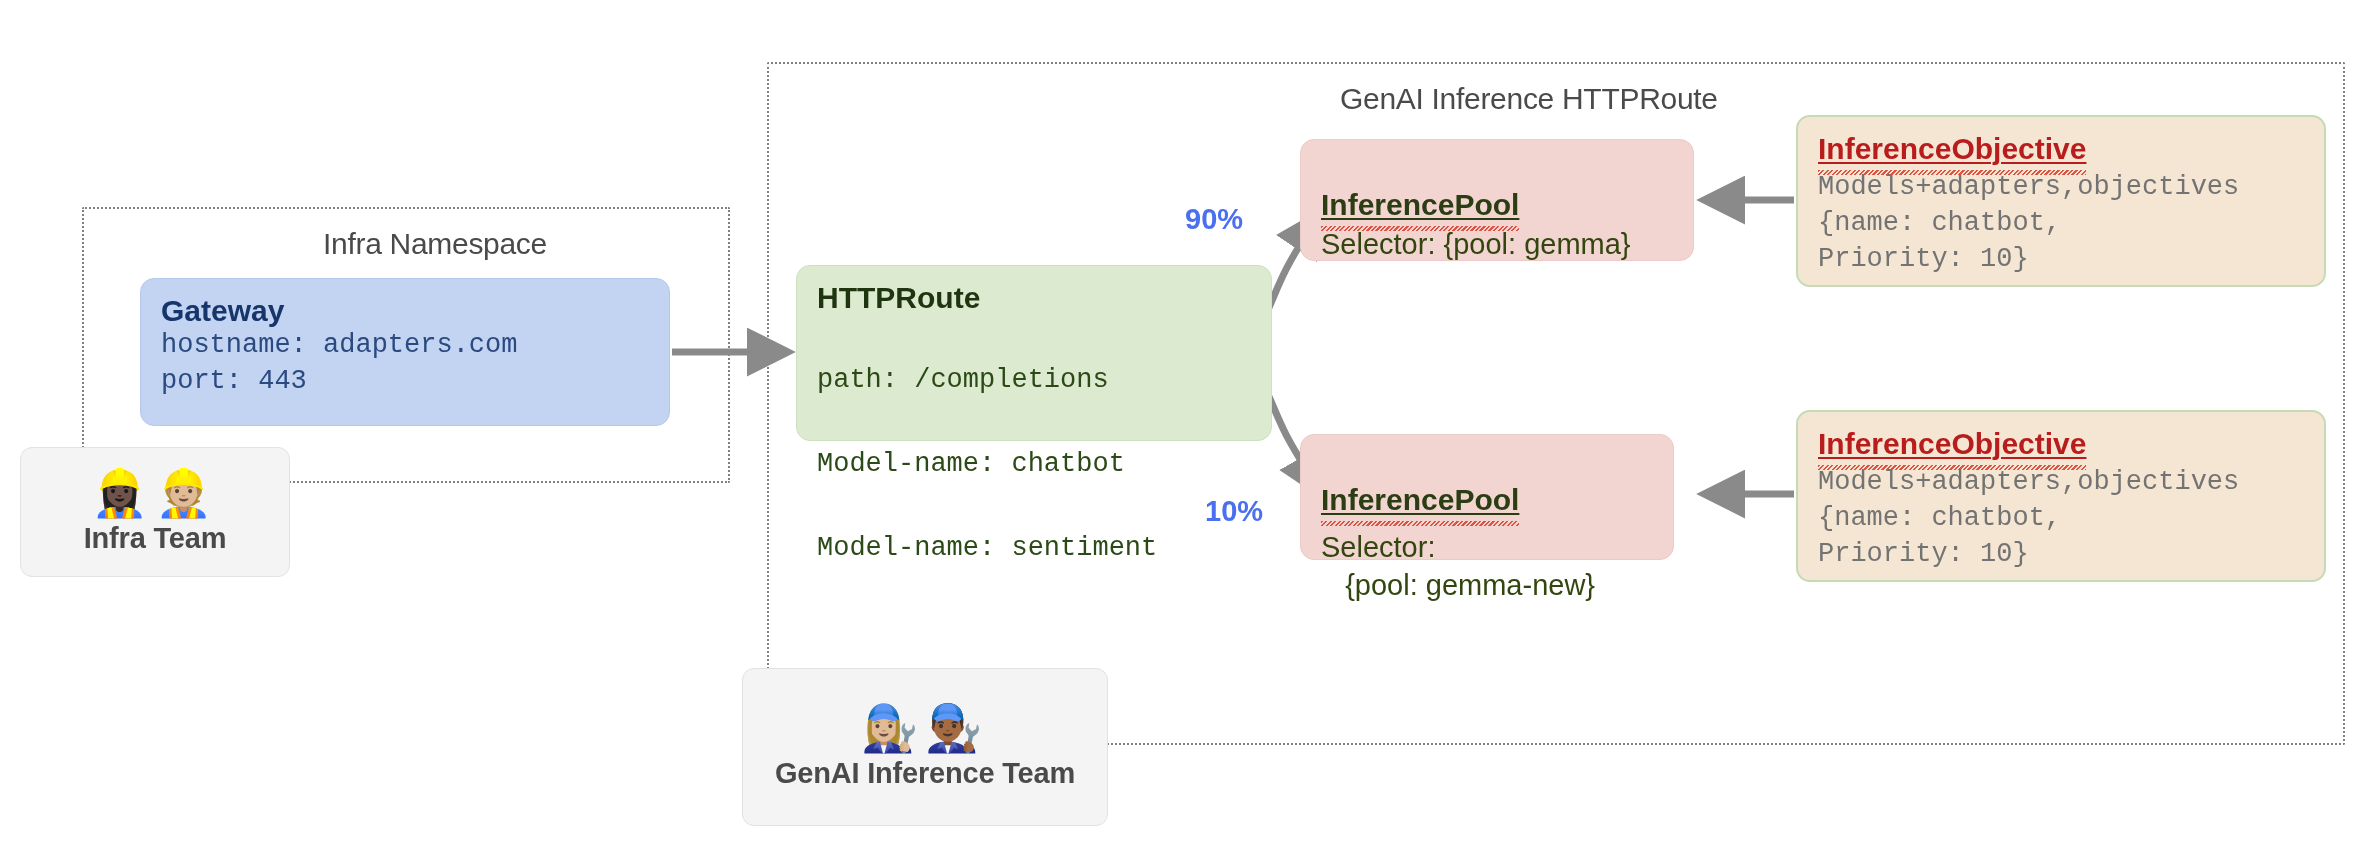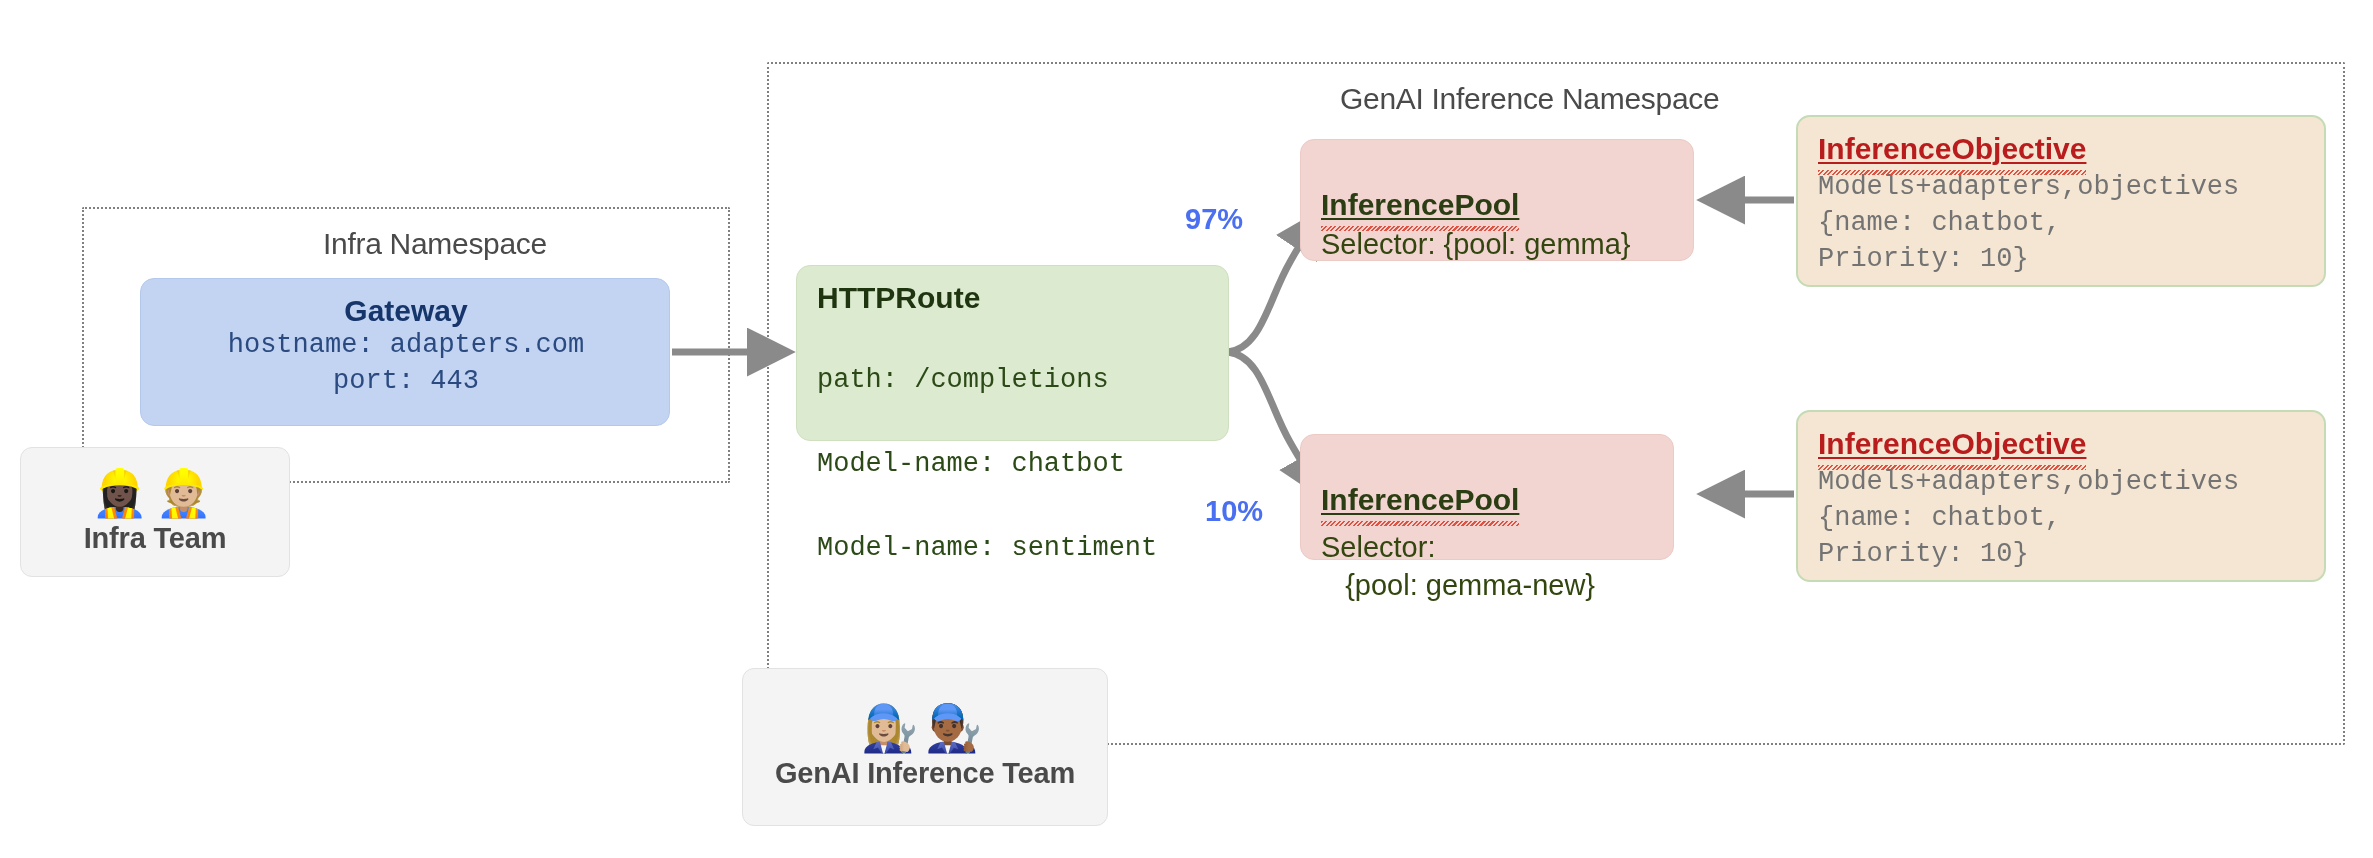--- a/index.html
+++ b/index.html
@@ -57,21 +57,20 @@
     font-family: "Liberation Sans", sans-serif;
     font-size: 29px;
     line-height: 1.28;
     white-space: pre;
   }
 
   
   .card.gateway {
     background: #c3d4f2;
     border: 1px solid #b4c8ec;
-    text-align: center;
   }
   .card.gateway .title { color: #16366b; }
   .card.gateway .body  { color: #2a4a80; }
 
   
   .card.httproute {
     background: #dcead0;
     border: 1px solid #cfe0c0;
   }
   .card.httproute .title { color: #1e3510; }
@@ -165,21 +164,21 @@
 </style>
 </head>
 <body>
 
 <div id="canvas">
 
   <div class="namespace" style="left:82px; top:207px; width:648px; height:276px;"></div>
   <div class="ns-title" style="left:278px; top:227px;margin-left:45px;">Infra Namespace</div>
 
   <div class="namespace" style="left:767px; top:62px; width:1578px; height:683px;"></div>
-  <div class="ns-title" style="left:1340px; top:82px;">GenAI Inference Namespace</div>
+  <div class="ns-title" style="left:1340px; top:82px;">GenAI Inference HTTPRoute</div>
 
   <svg id="arrows" viewBox="0 0 2373 858" xmlns="http://www.w3.org/2000/svg">
     <defs>
       <marker id="ah" markerWidth="7" markerHeight="7" refX="5.6" refY="3.5" orient="auto" markerUnits="strokeWidth">
         <path d="M0,0 L7,3.5 L0,7 z" fill="#8a8a8a"></path>
       </marker>
     </defs>
 
     <line x1="672" y1="352" x2="786" y2="352" stroke="#8a8a8a" stroke-width="7" marker-end="url(#ah)"></line>
 
@@ -191,28 +190,28 @@
 
     <line x1="1794" y1="494" x2="1706" y2="494" stroke="#8a8a8a" stroke-width="7" marker-end="url(#ah)"></line>
   </svg>
 
   <div class="card gateway" style="left:140px; top:278px; width:530px; height:148px;">
     <div class="title">Gateway</div>
     <div class="body">hostname: adapters.com</div>
     <div class="body">port: 443</div>
   </div>
 
-  <div class="card httproute" style="left:796px; top:265px; width:433px; height:176px;">
+  <div class="card httproute" style="left:796px; top:265px; width:476px; height:176px;">
     <div class="title">HTTPRoute</div>
     <div class="body">path: /completions</div>
     <div class="body">Model-name: chatbot</div>
     <div class="body">Model-name: sentiment</div>
   </div>
 
-  <div class="pct" style="left:1185px; top:203px;">97%</div>
+  <div class="pct" style="left:1185px; top:203px;">90%</div>
   <div class="pct" style="left:1205px; top:495px;">10%</div>
 
   <div class="card pool" style="left:1300px; top:139px; width:394px; height:122px;">
     <div class="title">
       <span class="squiggle">InferencePool</span>
     </div>
     <div class="body-sans" style="margin-top:4px;">Selector: {pool: gemma}</div>
   </div>
 
   <div class="card pool" style="left:1300px; top:434px; width:374px; height:126px;">

